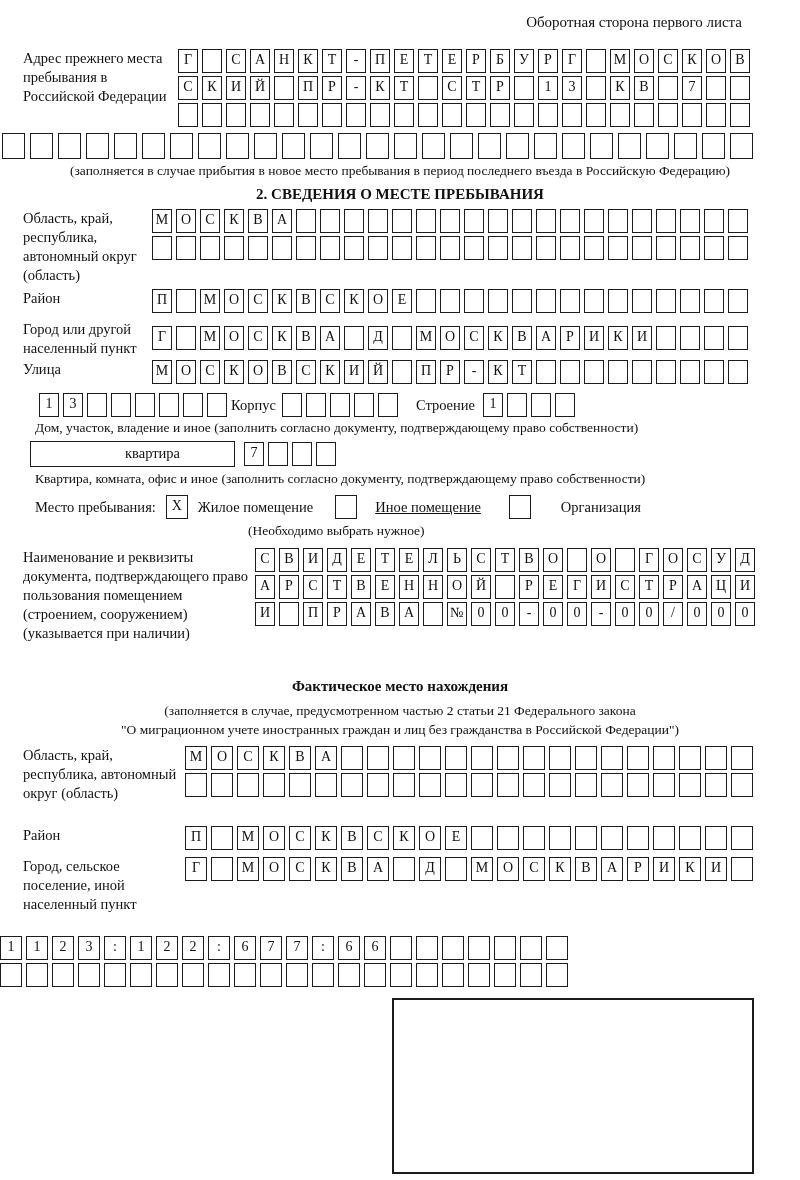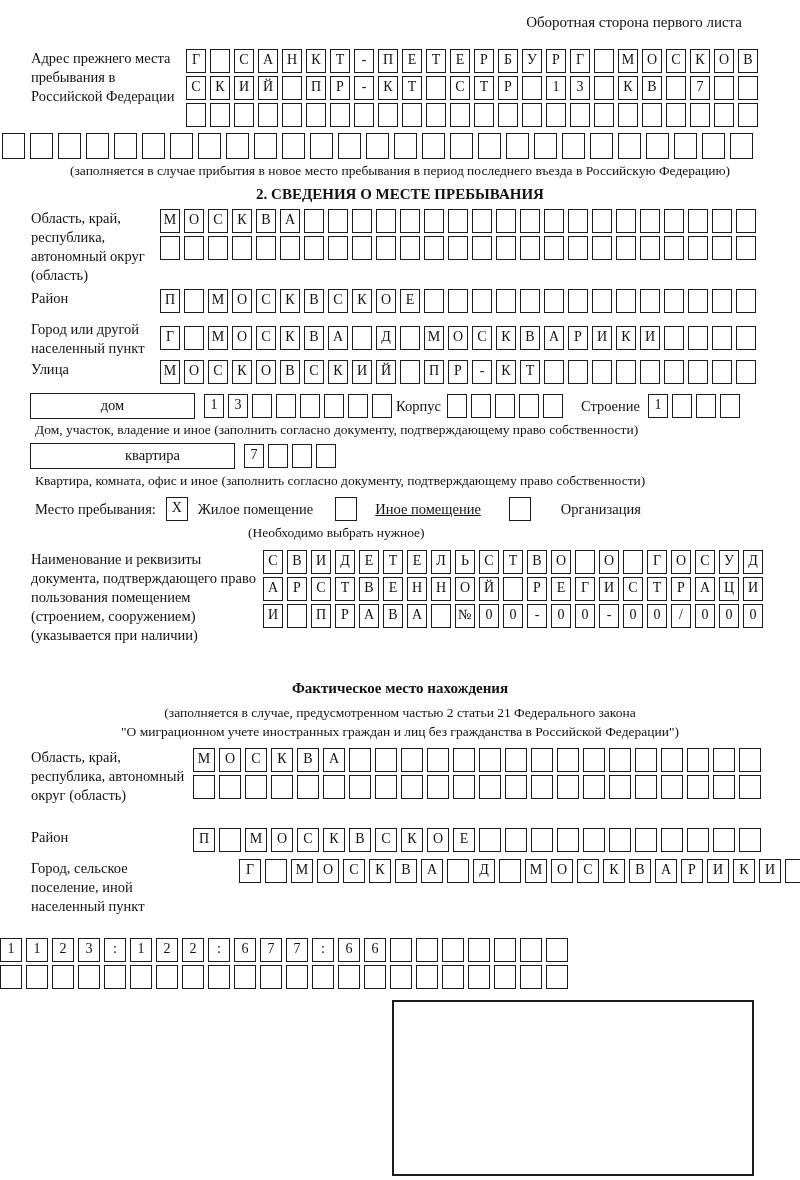--- a/index.html
+++ b/index.html
@@ -15,21 +15,21 @@
   .boxrow { display:flex; margin-bottom:3px; }
   .cbox {
     width:20px; height:24px; border:1.5px solid #1c1c1c; margin-right:4px;
     flex:0 0 auto; text-align:center; font-size:14px; line-height:20px;
     background:#fff;
   }
   .w .cbox { width:22px; margin-right:4px; }
   .xl .cbox { width:23px; height:26px; margin-right:5px; }
 
   .field { display:flex; align-items:flex-start; }
-  .flabel { font-size:14.5px; line-height:19px; padding-left:23px; flex:0 0 auto;margin-left:8px; }
+  .flabel { font-size:14.5px; line-height:19px; padding-left:23px; flex:0 0 auto; }
   .frows { flex:1 1 auto; }
 
   .lbl-w1 { width:178px; }   
   .lbl-w2 { width:152px; }   
   .lbl-w3 { width:255px; }   
   .lbl-w4 { width:185px; }   
 
   .caption { font-size:13.5px; line-height:16px; }
   .center { text-align:center; }
   .sect-title { font-weight:bold; font-size:15px; text-align:center; }
@@ -317,21 +317,20 @@
         <span class="cbox"></span>
         <span class="cbox"></span>
         <span class="cbox"></span>
         <span class="cbox"></span>
         <span class="cbox"></span>
       </div>
   </div>
 </div>
 
 <div class="inline-row" style="margin:6px 0 0 30px;">
-  <div class="widebox" style="width:165px;">дом</div>
   <div class="boxrow" style="margin:0 0 0 9px;">
       <span class="cbox">1</span>
       <span class="cbox">3</span>
       <span class="cbox"></span>
       <span class="cbox"></span>
       <span class="cbox"></span>
       <span class="cbox"></span>
       <span class="cbox"></span>
       <span class="cbox"></span>
     </div>
@@ -531,21 +530,21 @@
         <span class="cbox"></span>
         <span class="cbox"></span>
         <span class="cbox"></span>
         <span class="cbox"></span>
         <span class="cbox"></span>
         <span class="cbox"></span>
       </div>
   </div>
 </div>
 
-<div class="field w" style="margin-top:4px; min-height:42px;gap:46px;">
+<div class="field w" style="margin-top:4px; min-height:42px;">
   <div class="flabel lbl-w4">Город, сельское поселение, иной населенный пункт</div>
   <div class="frows">
     <div class="boxrow">
         <span class="cbox">Г</span>
         <span class="cbox"></span>
         <span class="cbox">М</span>
         <span class="cbox">О</span>
         <span class="cbox">С</span>
         <span class="cbox">К</span>
         <span class="cbox">В</span>

